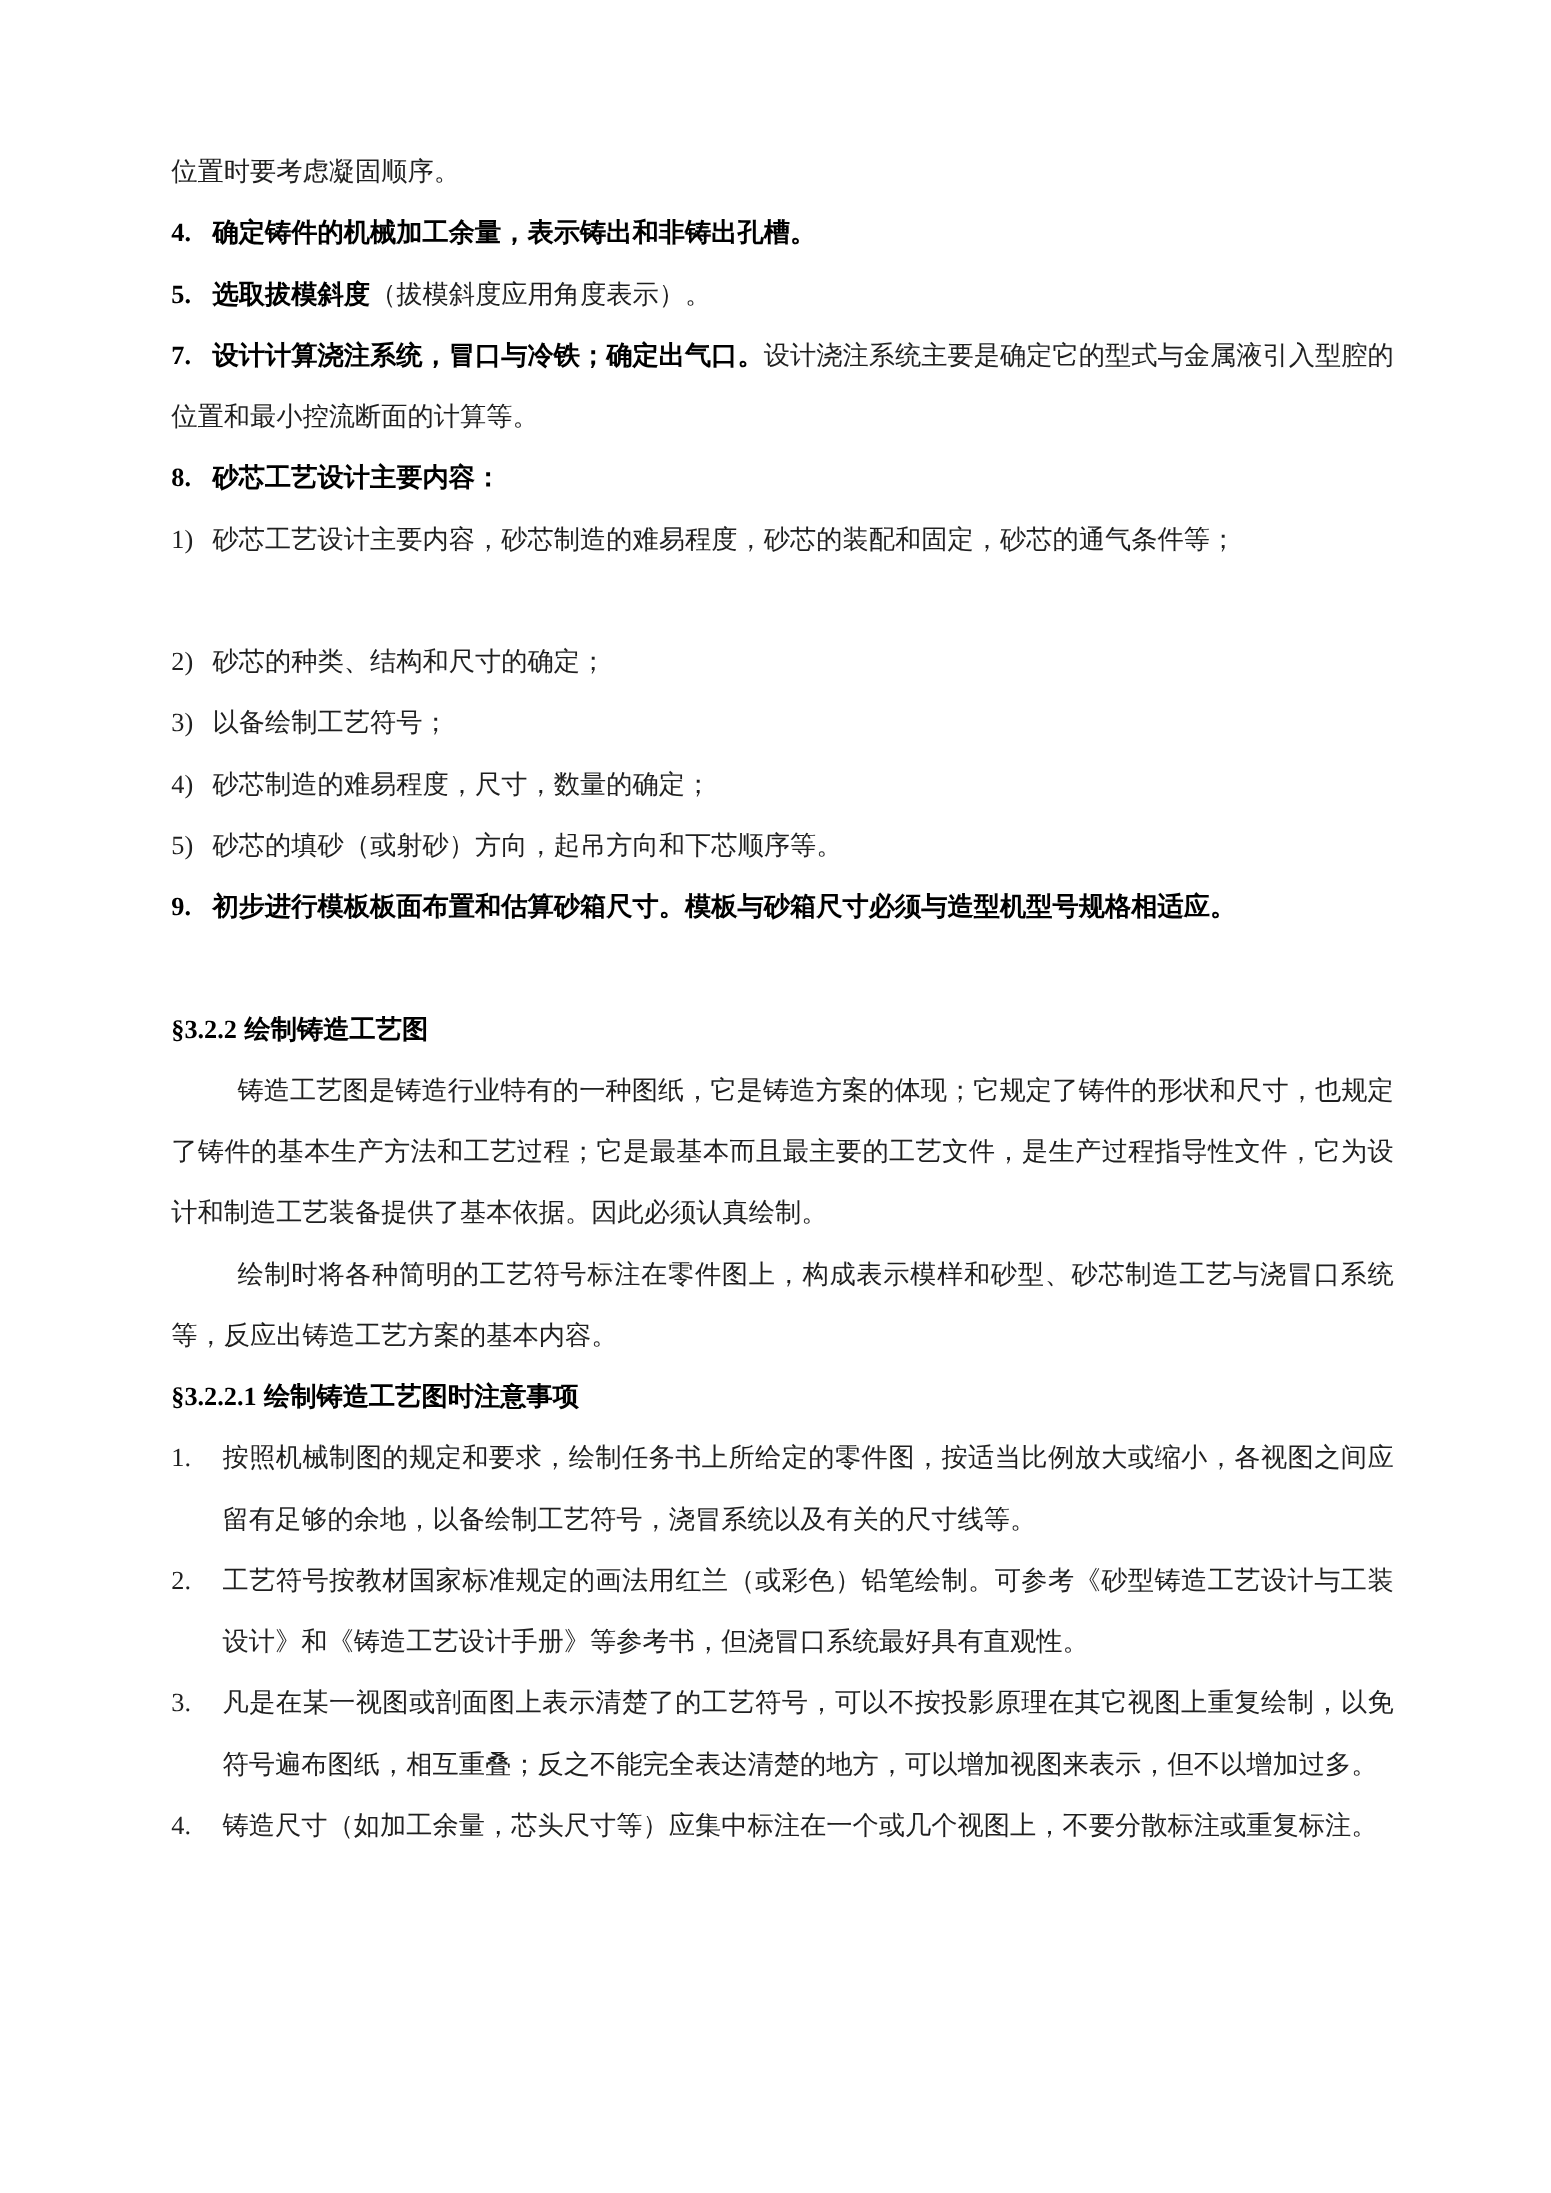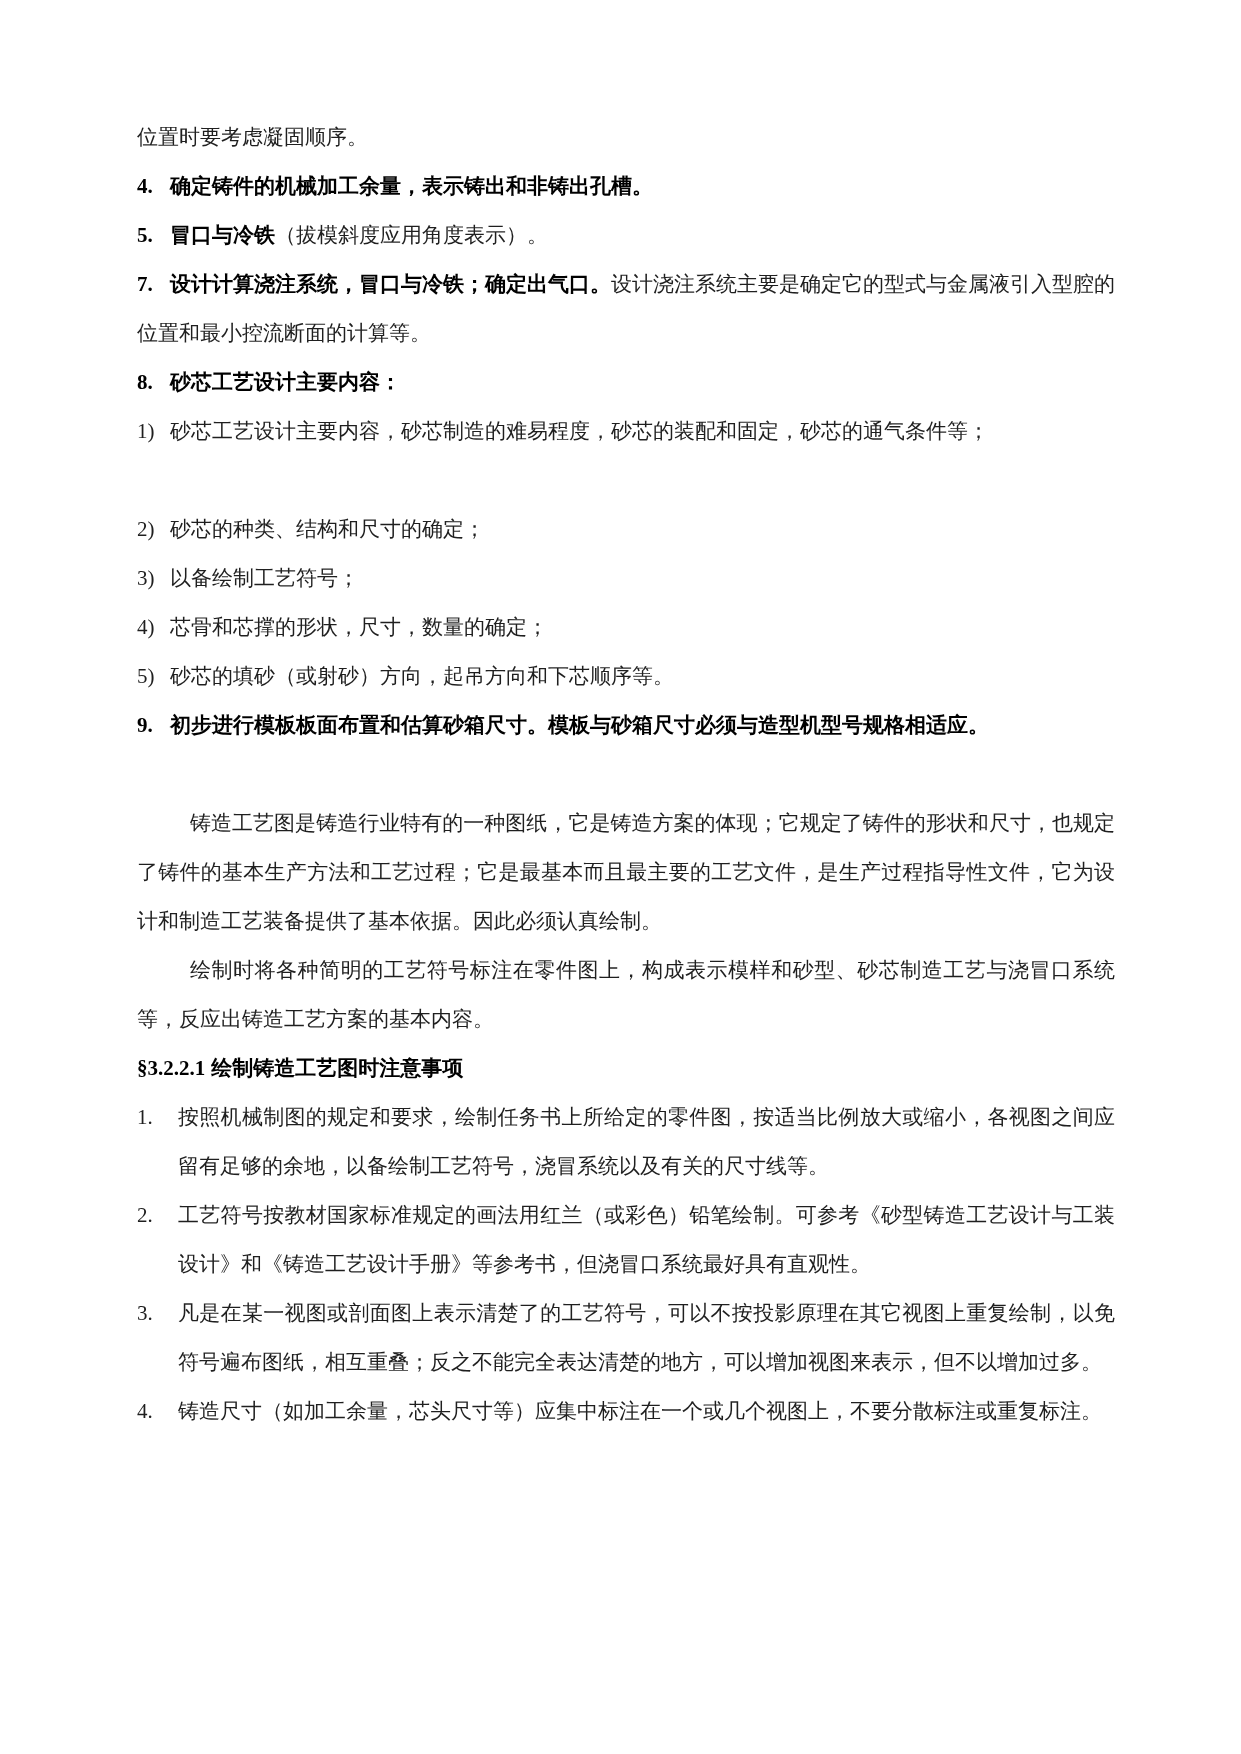--- a/index.html
+++ b/index.html
@@ -35,31 +35,32 @@
   .heading .label { margin-right: 6px; }
   
   .para { text-indent: 53px; }
 </style>
 </head>
 <body>
 
 <main class="page">
     <div class="block text"><span class="run">位置时要考虑凝固顺序。</span></div>
     <div class="block numbered"><span class="label bold">4.</span><span class="run bold">确定铸件的机械加工余量，表示铸出和非铸出孔槽。</span></div>
-    <div class="block numbered"><span class="label bold">5.</span><span class="run bold">冒口与冷铁</span><span class="run">（拔模斜度应用角度表示）。</span></div>
+    <div class="block numbered"><span class="label bold">5.</span><span class="run bold">选取拔模斜度</span><span class="run">（拔模斜度应用角度表示）。</span></div>
     <div class="block numbered"><span class="label bold">7.</span><span class="run bold">设计计算浇注系统，冒口与冷铁；确定出气口。</span><span class="run">设计浇注系统主要是确定它的型式与金属液引入型腔的位置和最小控流断面的计算等。</span></div>
     <div class="block numbered"><span class="label bold">8.</span><span class="run bold">砂芯工艺设计主要内容：</span></div>
     <div class="block numbered"><span class="label">1)</span><span class="run">砂芯工艺设计主要内容，砂芯制造的难易程度，砂芯的装配和固定，砂芯的通气条件等；</span></div>
     <div class="block spacer"></div>
     <div class="block numbered"><span class="label">2)</span><span class="run">砂芯的种类、结构和尺寸的确定；</span></div>
     <div class="block numbered"><span class="label">3)</span><span class="run">以备绘制工艺符号；</span></div>
-    <div class="block numbered"><span class="label">4)</span><span class="run">芯骨和芯撑的形状，尺寸，数量的确定；</span></div>
+    <div class="block numbered"><span class="label">4)</span><span class="run">砂芯制造的难易程度，尺寸，数量的确定；</span></div>
     <div class="block numbered"><span class="label">5)</span><span class="run">砂芯的填砂（或射砂）方向，起吊方向和下芯顺序等。</span></div>
     <div class="block numbered"><span class="label bold">9.</span><span class="run bold">初步进行模板板面布置和估算砂箱尺寸。模板与砂箱尺寸必须与造型机型号规格相适应。</span></div>
     <div class="block spacer"></div>
+    <div class="block heading"><span class="label">§3.2.2</span><span class="run bold">绘制铸造工艺图</span></div>
     <div class="block para"><span class="run">铸造工艺图是铸造行业特有的一种图纸，它是铸造方案的体现；它规定了铸件的形状和尺寸，也规定了铸件的基本生产方法和工艺过程；它是最基本而且最主要的工艺文件，是生产过程指导性文件，它为设计和制造工艺装备提供了基本依据。因此必须认真绘制。</span></div>
     <div class="block para"><span class="run">绘制时将各种简明的工艺符号标注在零件图上，构成表示模样和砂型、砂芯制造工艺与浇冒口系统等，反应出铸造工艺方案的基本内容。</span></div>
     <div class="block heading"><span class="label">§3.2.2.1</span><span class="run bold">绘制铸造工艺图时注意事项</span></div>
     <div class="block hanging"><span class="label">1.</span><span class="run">按照机械制图的规定和要求，绘制任务书上所给定的零件图，按适当比例放大或缩小，各视图之间应留有足够的余地，以备绘制工艺符号，浇冒系统以及有关的尺寸线等。</span></div>
     <div class="block hanging"><span class="label">2.</span><span class="run">工艺符号按教材国家标准规定的画法用红兰（或彩色）铅笔绘制。可参考《砂型铸造工艺设计与工装设计》和《铸造工艺设计手册》等参考书，但浇冒口系统最好具有直观性。</span></div>
     <div class="block hanging"><span class="label">3.</span><span class="run">凡是在某一视图或剖面图上表示清楚了的工艺符号，可以不按投影原理在其它视图上重复绘制，以免符号遍布图纸，相互重叠；反之不能完全表达清楚的地方，可以增加视图来表示，但不以增加过多。</span></div>
     <div class="block hanging"><span class="label">4.</span><span class="run">铸造尺寸（如加工余量，芯头尺寸等）应集中标注在一个或几个视图上，不要分散标注或重复标注。</span></div>
   </main>
 
 </body></html>

